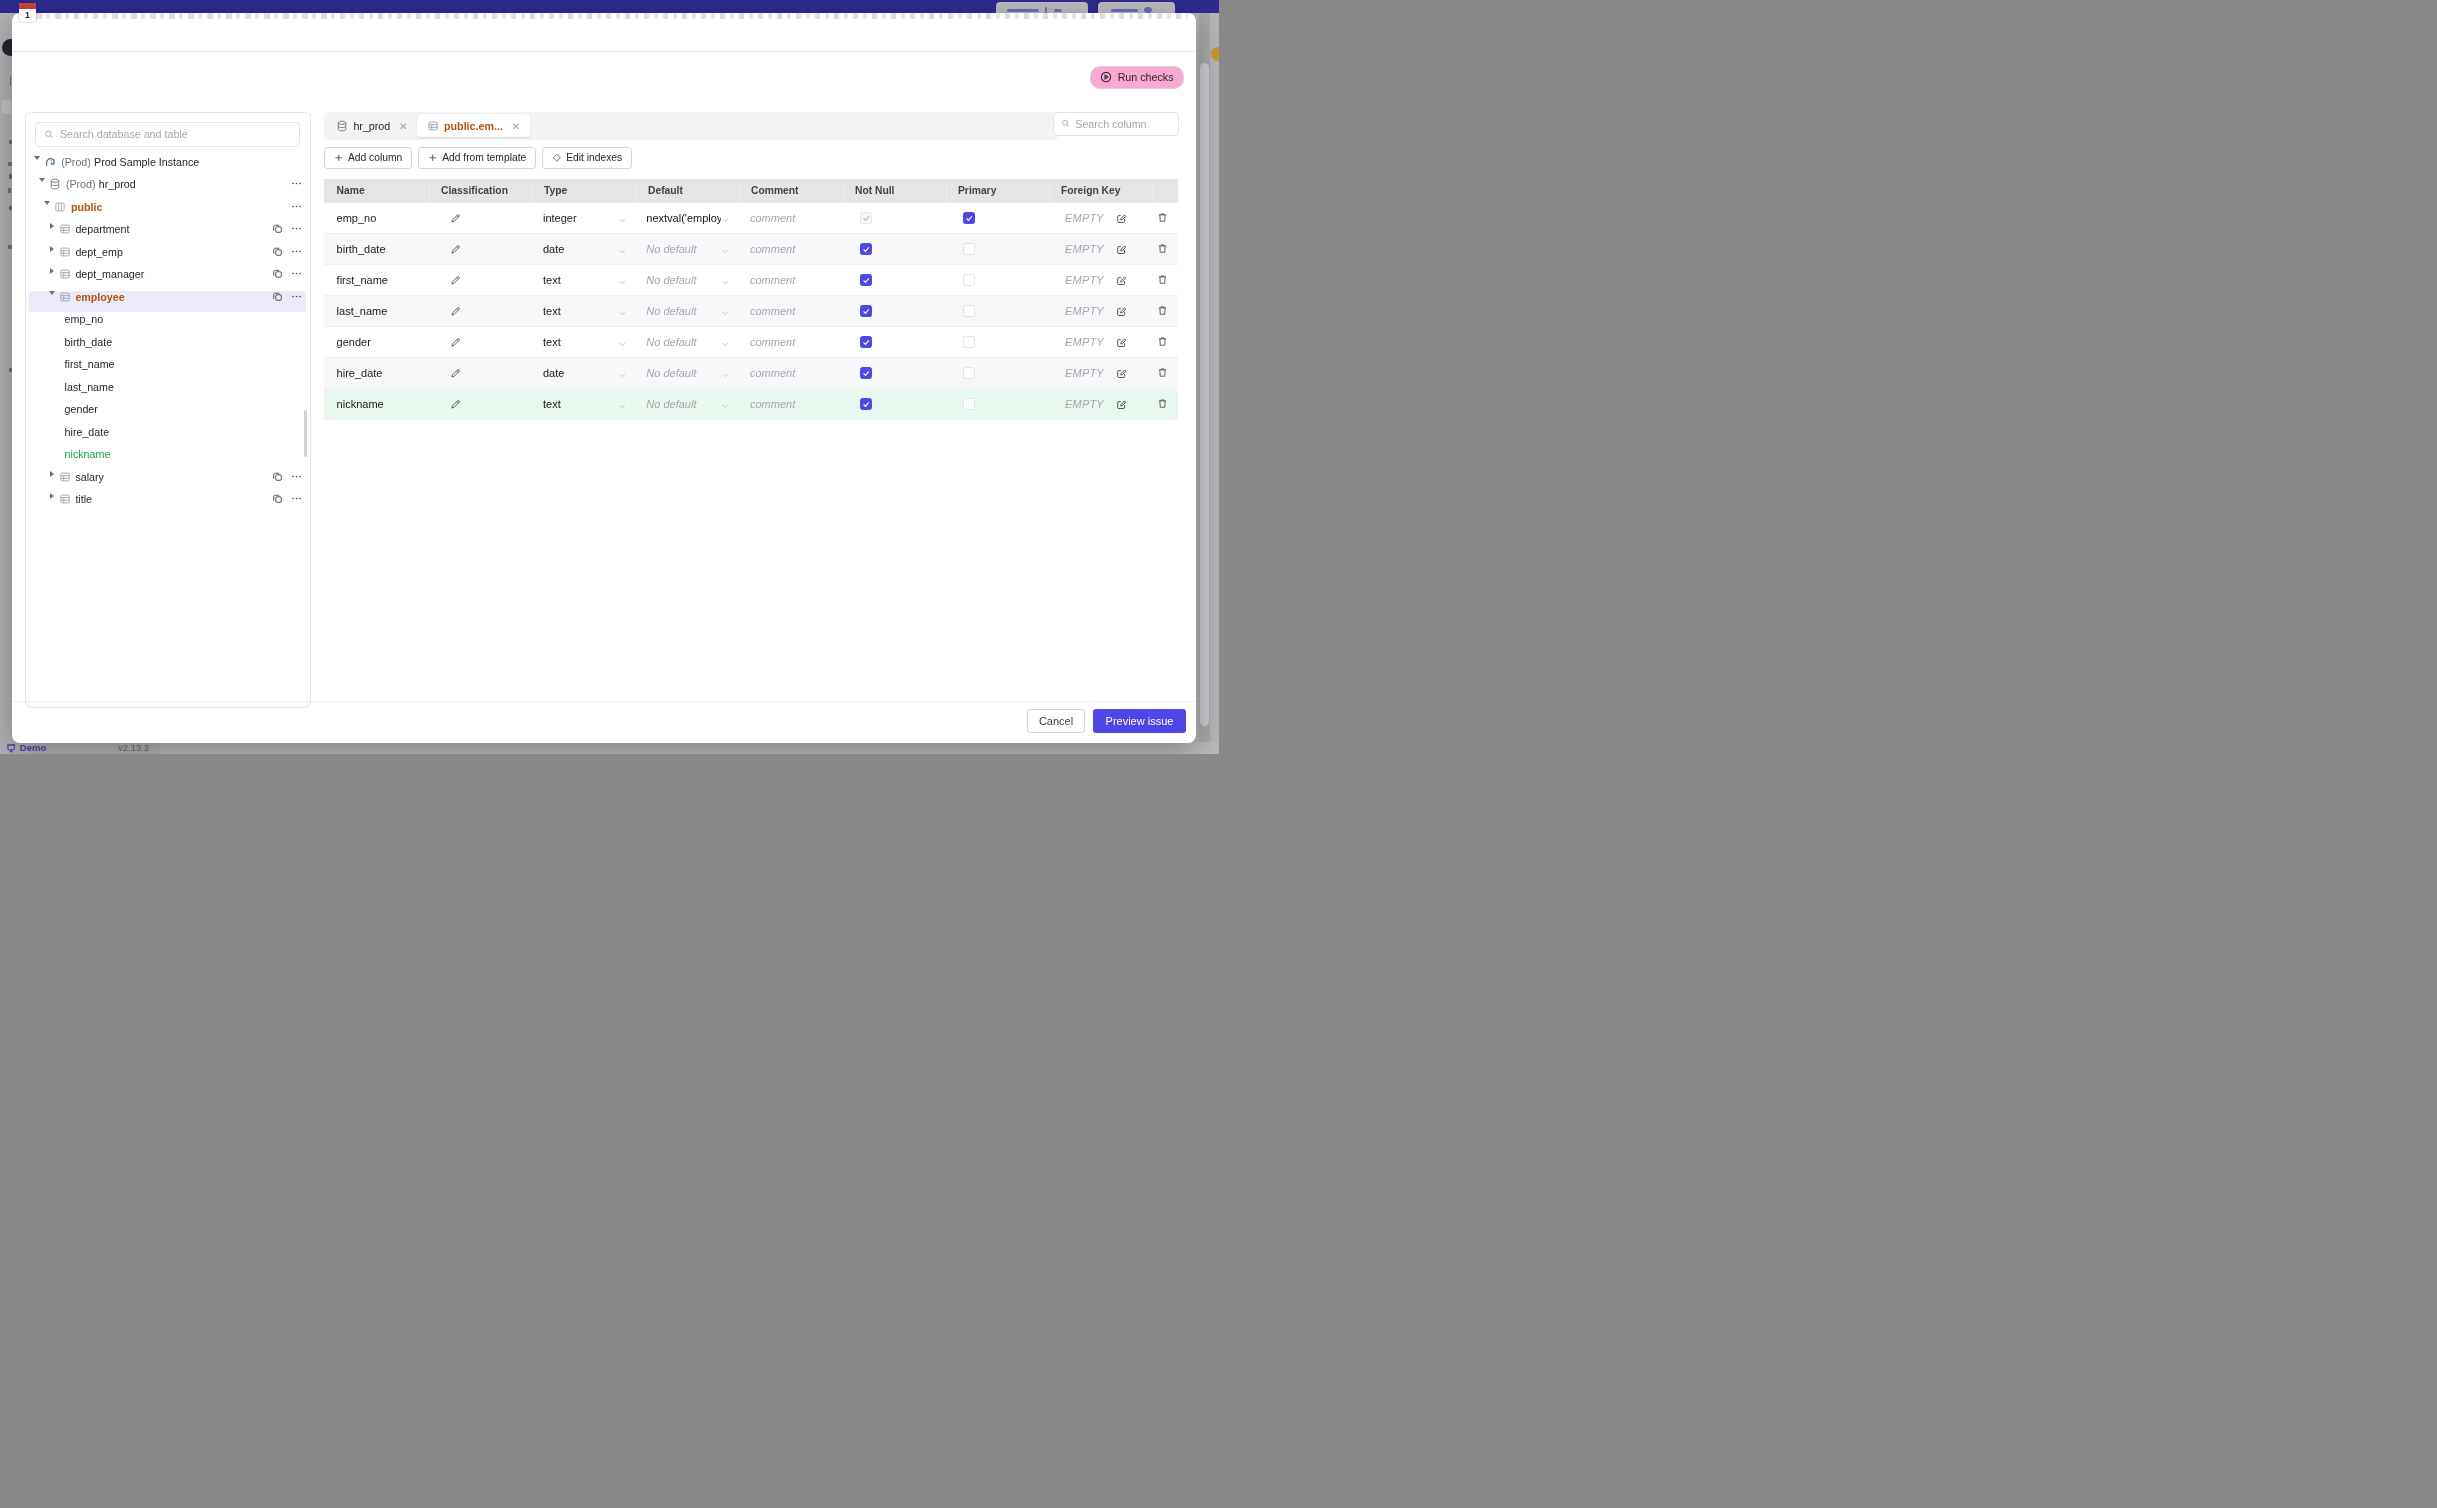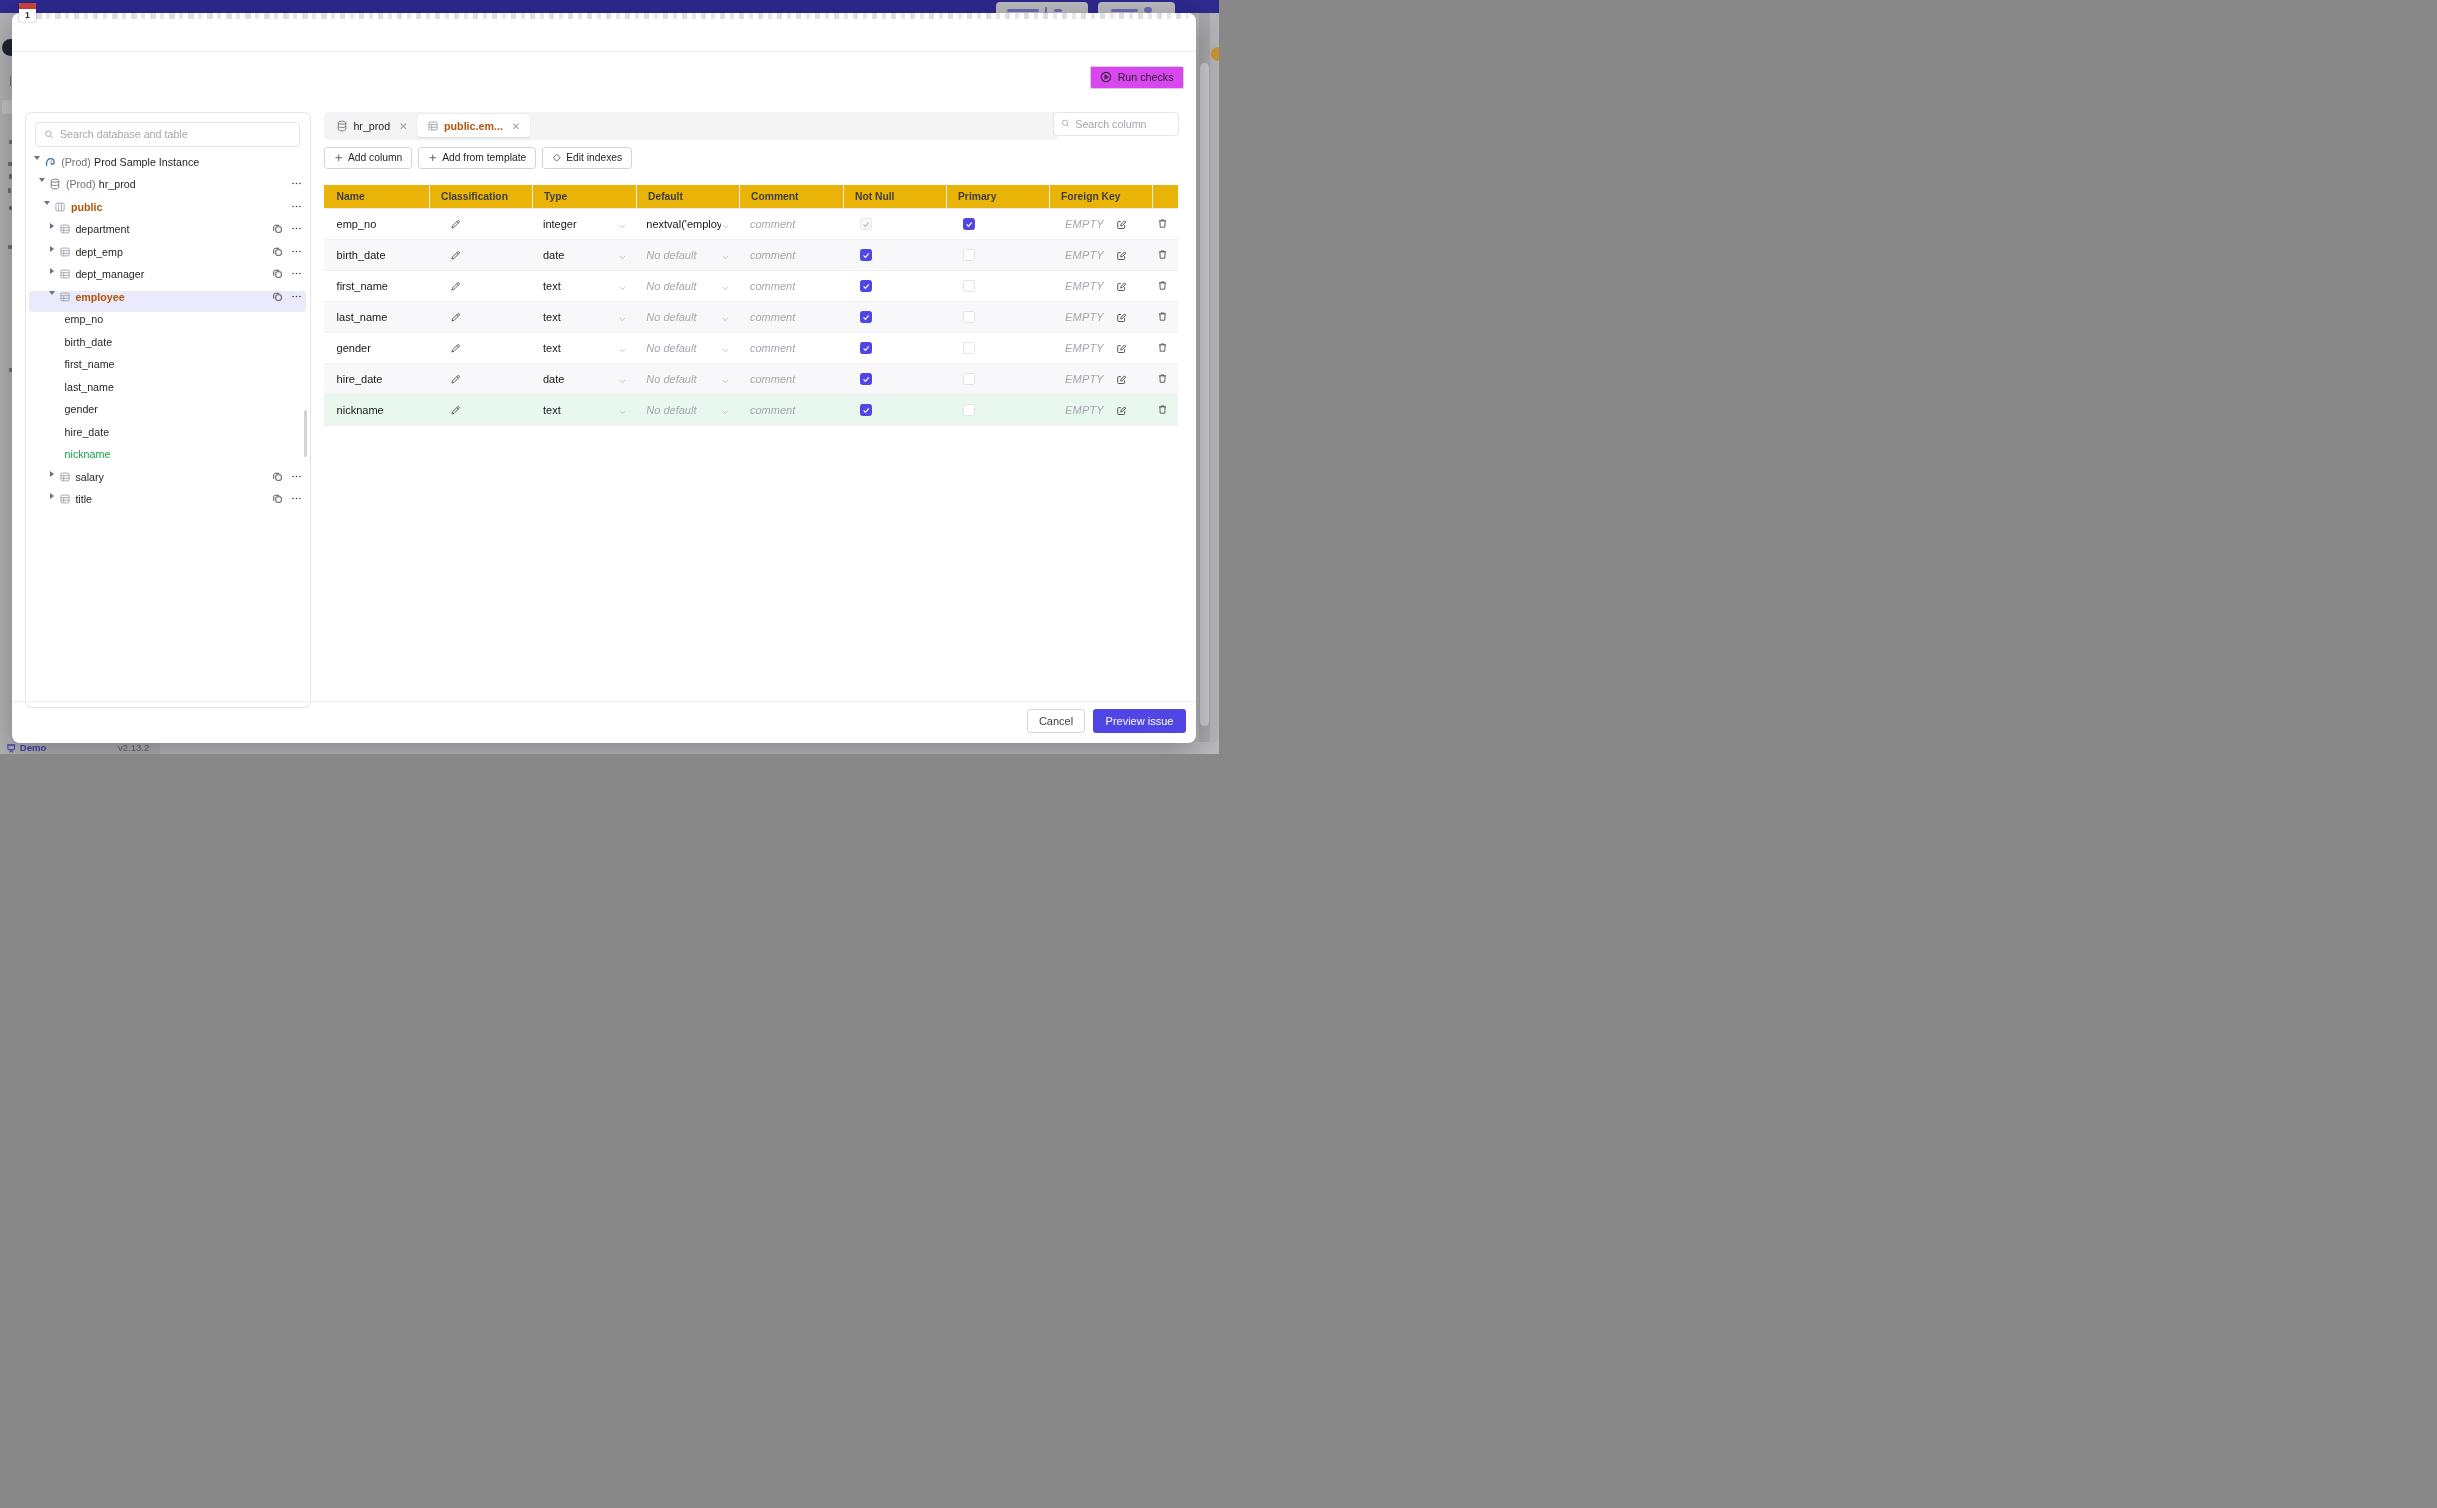--- a/index.html
+++ b/index.html
@@ -31,21 +31,21 @@
   
   .modal { position:absolute; left:12px; top:12.6px; width:1184px; height:730px; background:#fff; border-radius:8px; z-index:10; box-shadow:0 8px 32px rgba(0,0,0,.3); }
   .modal-header { position:absolute; left:0; top:0; width:100%; height:38px; }
   .modal-title { position:absolute; left:12px; top:9.5px; font-size:15px; font-weight:600; color:#18181b; }
   .close-x { position:absolute; right:12.6px; top:13.4px; width:12px; height:12px; color:#3f3f46; cursor:pointer; }
   .hdr-divider { position:absolute; left:0; top:38px; width:100%; height:0.8px; background:#e9e9ee; }
 
   .tabs-row { position:absolute; left:0; top:47px; width:100%; height:34px; border-bottom:0.8px solid #e5e7eb; }
   .tab { position:absolute; top:0; height:34px; display:flex; align-items:center; padding:0 19px; font-size:11px; border:0.8px solid #e5e7eb; border-radius:4.7px 4.7px 0 0; background:#f9fafb; color:#27272a; cursor:pointer; }
   .tab.active { background:#fff; color:#4f46e5; border-bottom:0.8px solid #fff; font-weight:500; }
-  .run-checks { position:absolute; right:12px; top:53px; height:23px; display:flex; align-items:center; gap:5.5px; padding:0 9.5px; border:0.8px solid #d4d4d8; border-radius:2px; background:#d946ef; font-size:10.7px; color:#27272a; cursor:pointer; }
+  .run-checks { position:absolute; right:12px; top:53px; height:23px; display:flex; align-items:center; gap:5.5px; padding:0 9.5px; border:0.8px solid #d4d4d8; border-radius:10px; background:#f9a8d4; font-size:10.7px; color:#27272a; cursor:pointer; }
 
   
   .side-panel { position:absolute; left:12.6px; top:99px; width:286px; height:596px; border:0.8px solid #e4e4e7; border-radius:6.3px; background:#fff; }
   .search-box { position:absolute; left:9.5px; top:9.5px; right:9.5px; height:24.5px; border:0.8px solid #e4e4e7; border-radius:4px; display:flex; align-items:center; gap:5.5px; padding:0 8px; color:#a1a1aa; }
   .search-box input { border:none; outline:none; font-size:10.7px; color:#3f3f46; width:100%; font-family:inherit; background:transparent; }
   .search-box input::placeholder { color:#a6a6af; }
   .tree { position:absolute; left:0; top:43px; right:0; bottom:3.2px; overflow:hidden; font-size:10.7px; color:#27272a; }
   .tnode { position:relative; height:22.5px; display:flex; cursor:pointer; }
   .tnode .sel { position:absolute; left:3.2px; right:3.2px; top:0.8px; bottom:0.8px; background:#ebeafb; border-radius:3.2px; }
   .tnode > * { position:relative; }
@@ -69,21 +69,21 @@
   .col-search { position:absolute; left:1041px; top:99px; width:126px; height:24.5px; border:0.8px solid #e4e4e7; border-radius:4px; display:flex; align-items:center; gap:4.7px; padding:0 7px; color:#a1a1aa; background:#fff; }
   .col-search input { border:none; outline:none; width:100%; font-size:10.7px; font-family:inherit; background:transparent; }
   .col-search input::placeholder { color:#a6a6af; }
 
   .toolbar { position:absolute; left:312px; top:134px; height:22px; display:flex; gap:6.3px; }
   .tool-btn { display:flex; align-items:center; gap:4.7px; padding:0 8.7px; border:0.8px solid #d4d4d8; border-radius:3.2px; background:#fff; font-size:10.3px; color:#27272a; cursor:pointer; }
   .tool-btn svg { width:9.5px; height:9.5px; color:#52525b; }
 
   
   .grid { position:absolute; left:312px; top:166px; width:854px; }
-  .grid-header { display:flex; height:24.5px; background:#eab308; border-bottom:0.8px solid #e9e9ee;margin-top:6px; }
+  .grid-header { display:flex; height:24.5px; background:#e5e5e5; border-bottom:0.8px solid #e9e9ee; }
   .gh-cell { display:flex; align-items:center; padding-left:11px; font-size:10.3px; font-weight:600; color:#3f3f46; border-left:0.8px solid #ebebf0; height:100%; }
   .gh-cell:first-child { border-left:none; padding-left:12.6px; }
   .grow { display:flex; height:31px; border-bottom:0.8px solid #f1f1f4; position:relative; align-items:center; }
   .grow.stripe { background:#f8f8fa; }
   .grow.newrow { background:#e9f8ef; }
   .gcell { height:100%; display:flex; align-items:center; position:relative; flex:none; }
   .cell-name { padding-left:12.6px; font-size:11px; color:#18181b; }
   .pencil-ic { margin-left:20.5px; width:11px; height:11px; color:#3f3f46; cursor:pointer; }
   .sel-val { padding-left:11px; font-size:11px; color:#18181b; }
   .sel-chev { position:absolute; right:9.5px; width:8.7px; height:8.7px; color:#b9bec6; }

